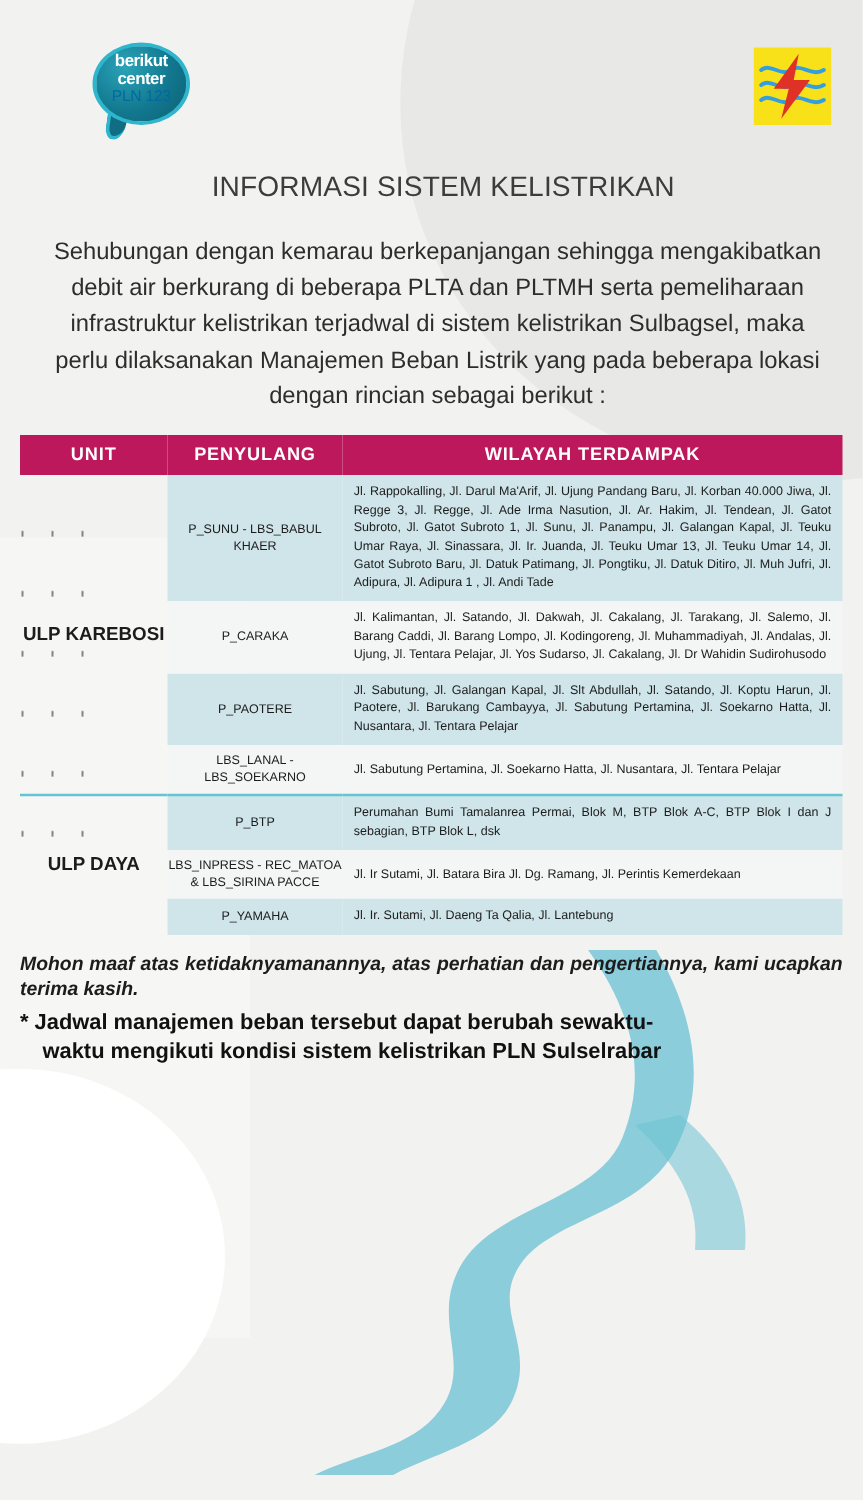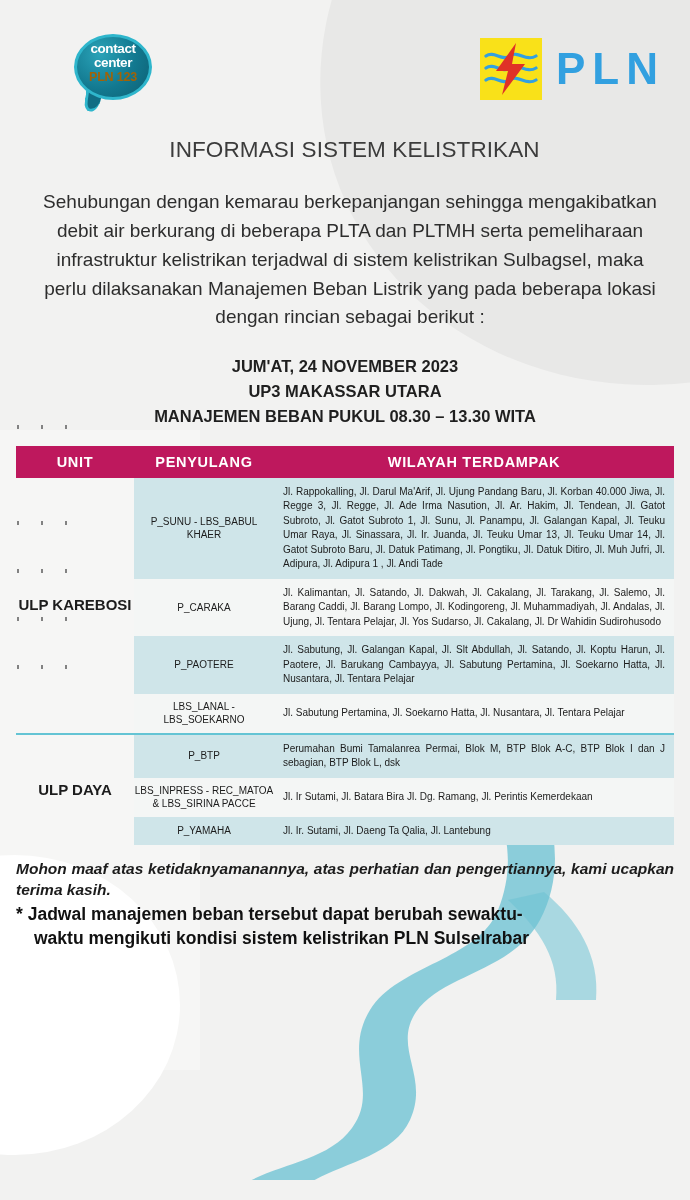--- a/index.html
+++ b/index.html
@@ -76,22 +76,22 @@
   .cc-text {
     position:absolute; left:0; top:8px;
     width:78px; text-align:center;
     line-height:1.02;
   }
   .cc-l1, .cc-l2 {
     display:block; color:#ffffff;
     font-weight:bold; font-size:13.5px; letter-spacing:-.4px;
   }
   .cc-l3 {
-    display:block; color:#a16207;
-    font-weight:bold; font-size:12.5px; letter-spacing:-.2px;
+    display:block; color:#0369a1;
+    font-weight:normal; font-size:12.5px; letter-spacing:-.2px;
     margin-top:1px;
   }
 
   .pln-logo { position:absolute; right:25px; top:38px; display:flex; align-items:center; gap:14px; }
   .pln-mark {
     width:62px; height:62px; background:#f9e119;
     position:relative; flex:none;
   }
   .pln-word { color:#32a0e0; font-size:44px; font-weight:bold; letter-spacing:7px; line-height:1; }
 
@@ -169,50 +169,44 @@
     </svg>
     <div class="bg-swoosh-bl"></div>
   </div>
 
   <div class="header">
 
     <div class="cc-logo">
       <div class="cc-tail"></div>
       <div class="cc-bubble"></div>
       <div class="cc-text">
-        <span class="cc-l1">contact</span>
+        <span class="cc-l1">berikut</span>
         <span class="cc-l2">center</span>
         <span class="cc-l3">PLN 123</span>
       </div>
     </div>
 
     <div class="pln-logo">
       <div class="pln-mark">
         <svg viewBox="0 0 62 62" width="62" height="62">
           <path d="M6,18 C14,12 22,24 30,18 C38,12 46,24 56,18" stroke="#32a0e0" stroke-width="3.2" fill="none" stroke-linecap="round"></path>
           <path d="M6,30 C14,24 22,36 30,30 C38,24 46,36 56,30" stroke="#32a0e0" stroke-width="3.2" fill="none" stroke-linecap="round"></path>
           <path d="M6,42 C14,36 22,48 30,42 C38,36 46,48 56,42" stroke="#32a0e0" stroke-width="3.2" fill="none" stroke-linecap="round"></path>
           <path d="M36,5 L16,33 L28,33 L22,57 L45,26 L32,26 Z" fill="#e03127"></path>
         </svg>
       </div>
-      <div class="pln-word">PLN</div>
     </div>
   </div>
 
   <div class="title">
     <div>INFORMASI SISTEM KELISTRIKAN</div>
   </div>
 
   <div class="intro">Sehubungan dengan kemarau berkepanjangan sehingga mengakibatkan debit air berkurang di beberapa PLTA dan PLTMH serta pemeliharaan infrastruktur kelistrikan terjadwal di sistem kelistrikan Sulbagsel, maka perlu dilaksanakan Manajemen Beban Listrik yang pada beberapa lokasi dengan rincian sebagai berikut :</div>
 
-  <div class="sched">
-    <div>JUM'AT, 24 NOVEMBER 2023</div>
-    <div>UP3 MAKASSAR UTARA</div>
-    <div>MANAJEMEN BEBAN PUKUL 08.30 – 13.30 WITA</div>
-  </div>
 
   <div class="table-wrap">
     <table>
       <colgroup>
         <col class="c-unit">
           <col class="c-peny">
           <col class="c-wil">
       </colgroup>
       <thead>
         <tr>

